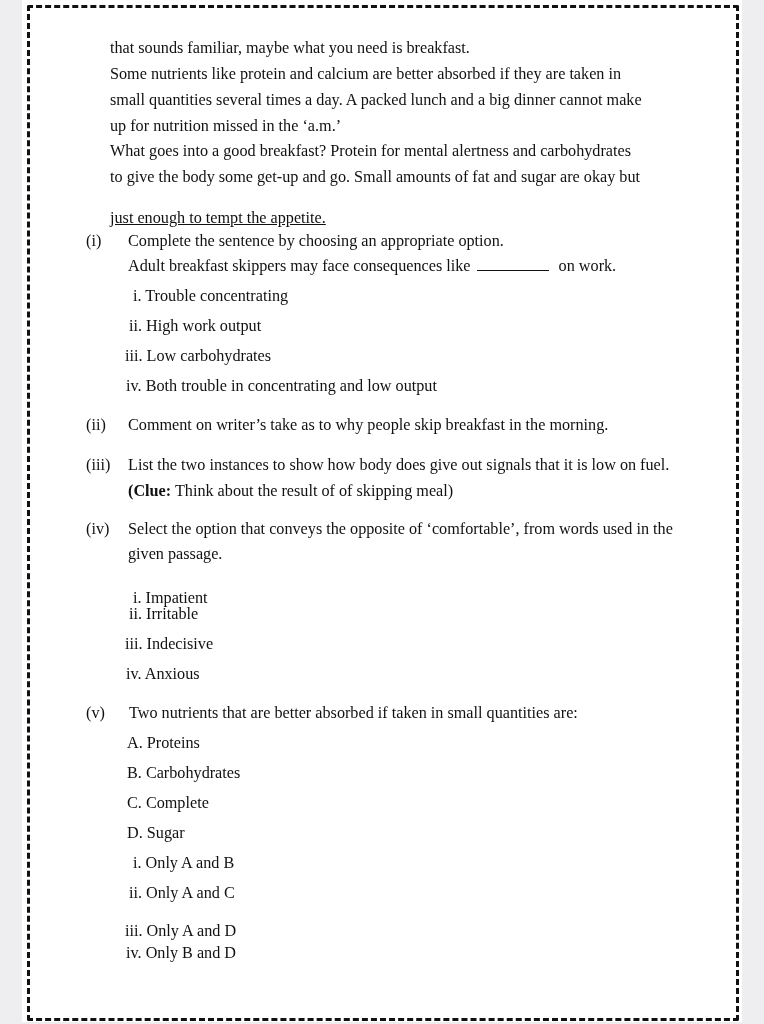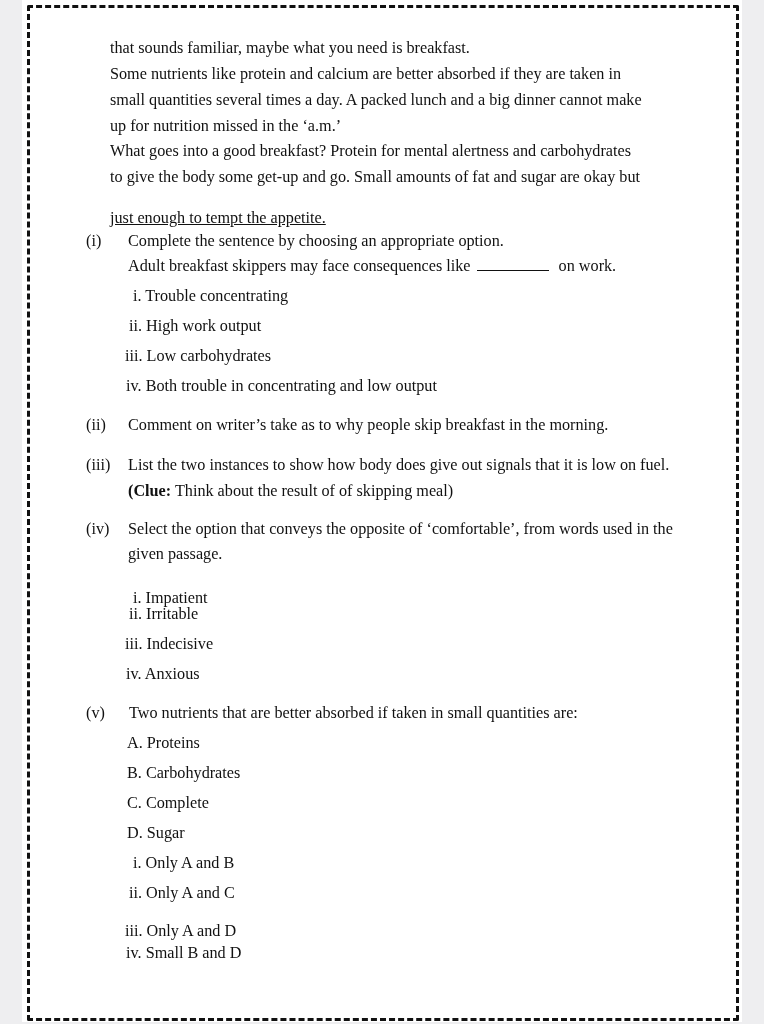--- a/index.html
+++ b/index.html
@@ -101,14 +101,14 @@
 <div>
   <div class="num" style="left:86px; top:703px;">(v)</div>
   <div class="line" style="left:129px; top:703px;">Two nutrients that are better absorbed if taken in small quantities are:</div>
   <div class="opt" style="left:127px; top:733px;">A. Proteins</div>
   <div class="opt" style="left:127px; top:763px;">B. Carbohydrates</div>
   <div class="opt" style="left:127px; top:793px;">C. Complete</div>
   <div class="opt" style="left:127px; top:823px;">D. Sugar</div>
   <div class="opt" style="left:133px; top:853px;">i. Only A and B</div>
   <div class="opt" style="left:129px; top:883px;">ii. Only A and C</div>
   <div class="opt" style="left:125px; top:913px;margin-top:8px;">iii. Only A and D</div>
-  <div class="opt" style="left:126px; top:943px;">iv. Small B and D</div>
+  <div class="opt" style="left:126px; top:943px;">iv. Only B and D</div>
 </div>
 
 </body></html>

